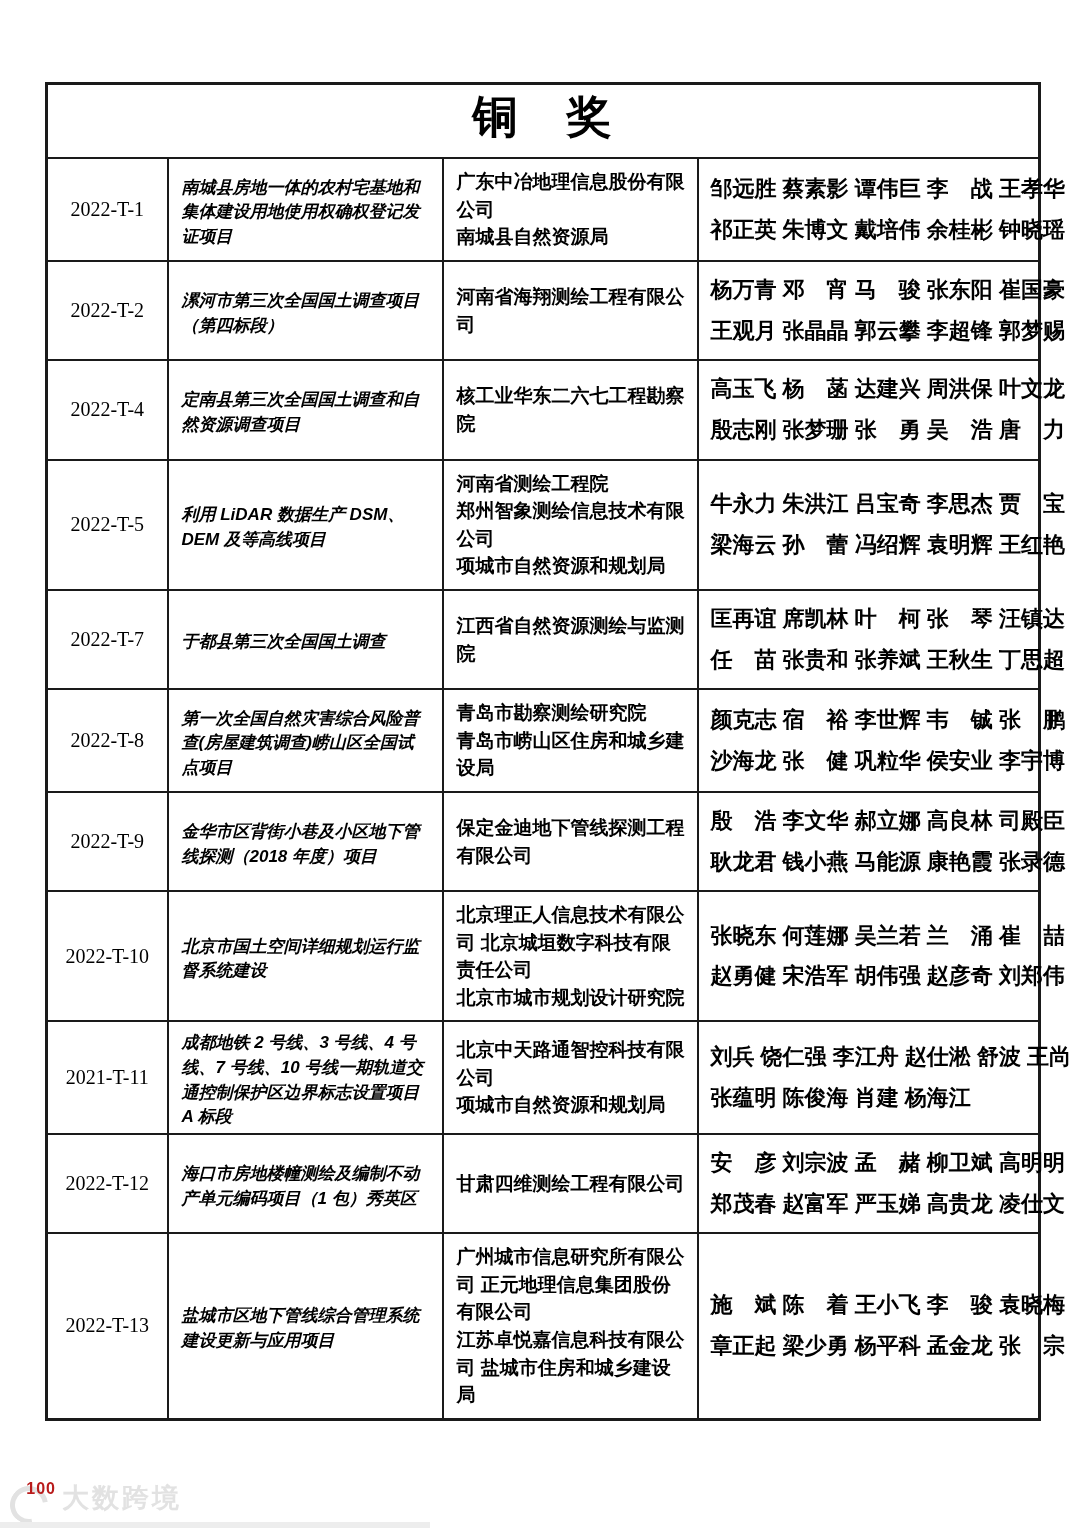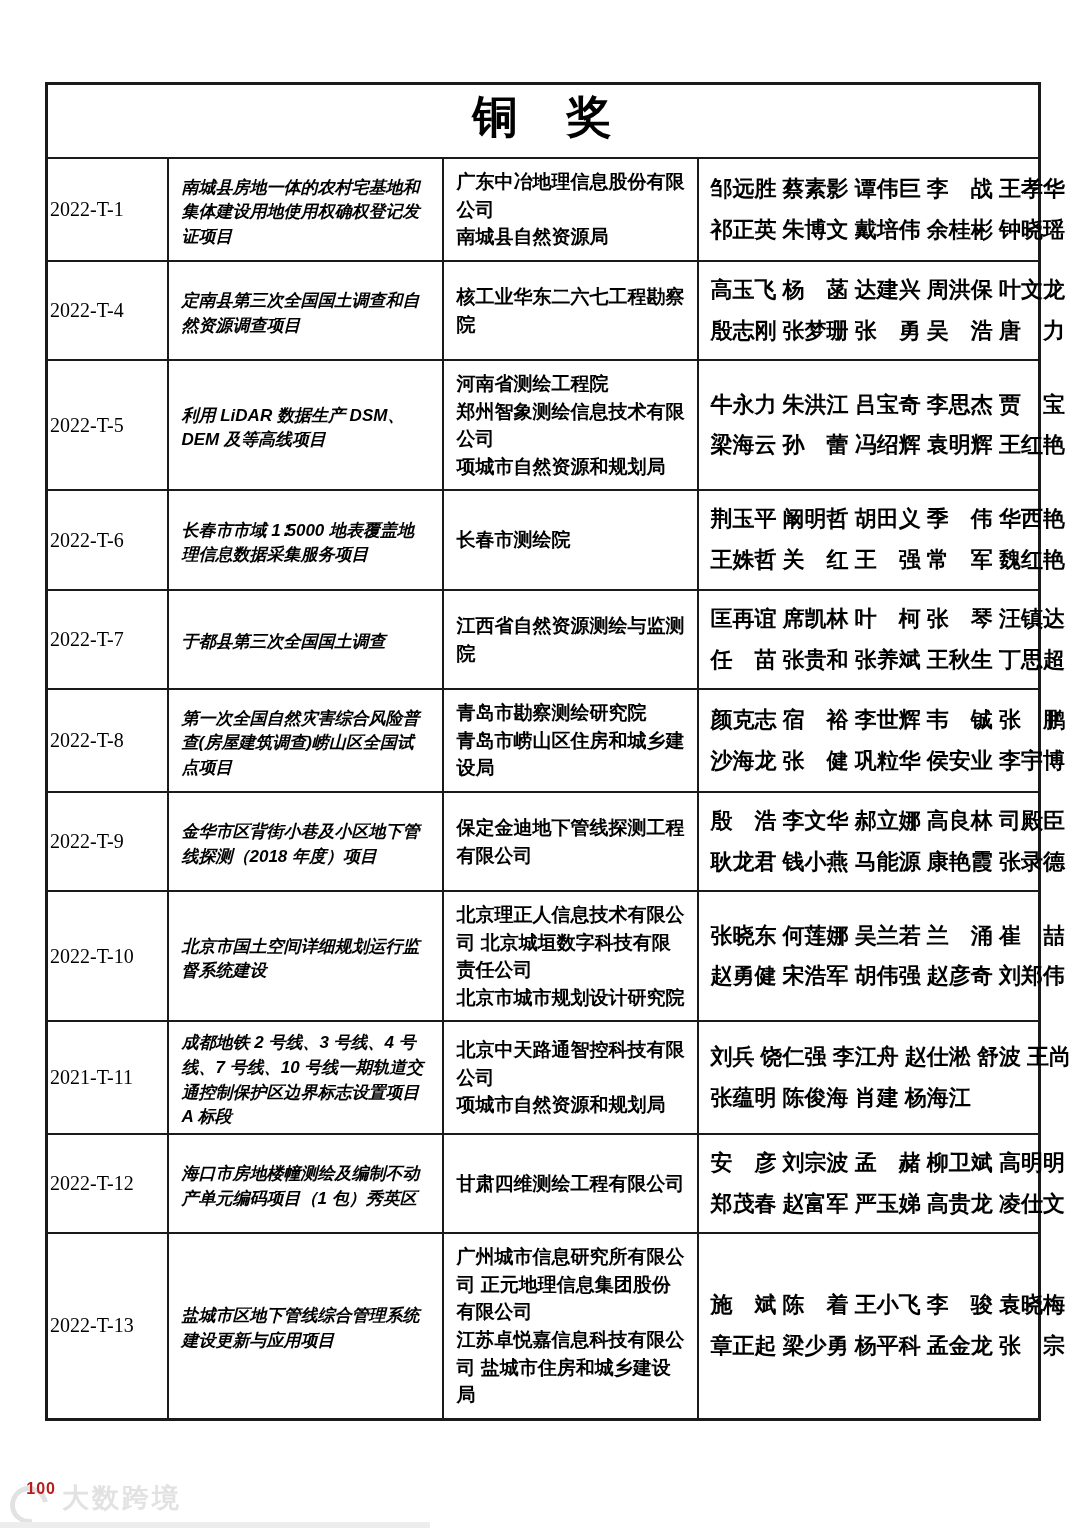--- a/index.html
+++ b/index.html
@@ -33,21 +33,21 @@
   }
   th.title-cell {
     font-size: 45px;
     font-weight: bold;
     text-align: center;
     letter-spacing: 2px;
     padding: 4px 0 12px 0;
     line-height: 1.25;
   }
   td.c-id {
-    text-align: left;
+    text-align: center;
     font-family: "Liberation Serif", serif;
     font-size: 20px;
     font-weight: normal;
     padding: 4px 2px;
   }
   td.c-project {
     font-size: 17px;
     font-weight: bold;
     line-height: 1.45;
     padding: 9px 14px 3px 13px;
@@ -142,20 +142,31 @@
     <td class="c-orgs">
             <div class="org-line">广东中冶地理信息股份有限公司</div>
             <div class="org-line">南城县自然资源局</div>
           </td>
     <td class="c-names">
             <div class="names-line">邹远胜 蔡素影 谭伟巨 李　战 王孝华</div>
             <div class="names-line">祁正英 朱博文 戴培伟 余桂彬 钟晓瑶</div>
           </td>
   </tr>
         <tr>
+    <td class="c-id">2022-T-2</td>
+    <td class="c-project">漯河市第三次全国国土调查项目（第四标段）</td>
+    <td class="c-orgs">
+            <div class="org-line">河南省海翔测绘工程有限公司</div>
+          </td>
+    <td class="c-names">
+            <div class="names-line">杨万青 邓　宵 马　骏 张东阳 崔国豪</div>
+            <div class="names-line">王观月 张晶晶 郭云攀 李超锋 郭梦赐</div>
+          </td>
+  </tr>
+        <tr>
     <td class="c-id">2022-T-4</td>
     <td class="c-project">定南县第三次全国国土调查和自然资源调查项目</td>
     <td class="c-orgs">
             <div class="org-line">核工业华东二六七工程勘察院</div>
           </td>
     <td class="c-names">
             <div class="names-line">高玉飞 杨　菡 达建兴 周洪保 叶文龙</div>
             <div class="names-line">殷志刚 张梦珊 张　勇 吴　浩 唐　力</div>
           </td>
   </tr>
@@ -163,31 +174,20 @@
     <td class="c-id">2022-T-5</td>
     <td class="c-project">利用 LiDAR 数据生产 DSM、DEM 及等高线项目</td>
     <td class="c-orgs">
             <div class="org-line">河南省测绘工程院</div>
             <div class="org-line">郑州智象测绘信息技术有限公司</div>
             <div class="org-line">项城市自然资源和规划局</div>
           </td>
     <td class="c-names">
             <div class="names-line">牛永力 朱洪江 吕宝奇 李思杰 贾　宝</div>
             <div class="names-line">梁海云 孙　蕾 冯绍辉 袁明辉 王红艳</div>
-          </td>
-  </tr>
-        <tr>
-    <td class="c-id">2022-T-6</td>
-    <td class="c-project">长春市市域 1∶5000 地表覆盖地理信息数据采集服务项目</td>
-    <td class="c-orgs">
-            <div class="org-line">长春市测绘院</div>
-          </td>
-    <td class="c-names">
-            <div class="names-line">荆玉平 阚明哲 胡田义 季　伟 华西艳</div>
-            <div class="names-line">王姝哲 关　红 王　强 常　军 魏红艳</div>
           </td>
   </tr>
         <tr>
     <td class="c-id">2022-T-7</td>
     <td class="c-project">于都县第三次全国国土调查</td>
     <td class="c-orgs">
             <div class="org-line">江西省自然资源测绘与监测院</div>
           </td>
     <td class="c-names">
             <div class="names-line">匡再谊 席凯林 叶　柯 张　琴 汪镇达</div>

